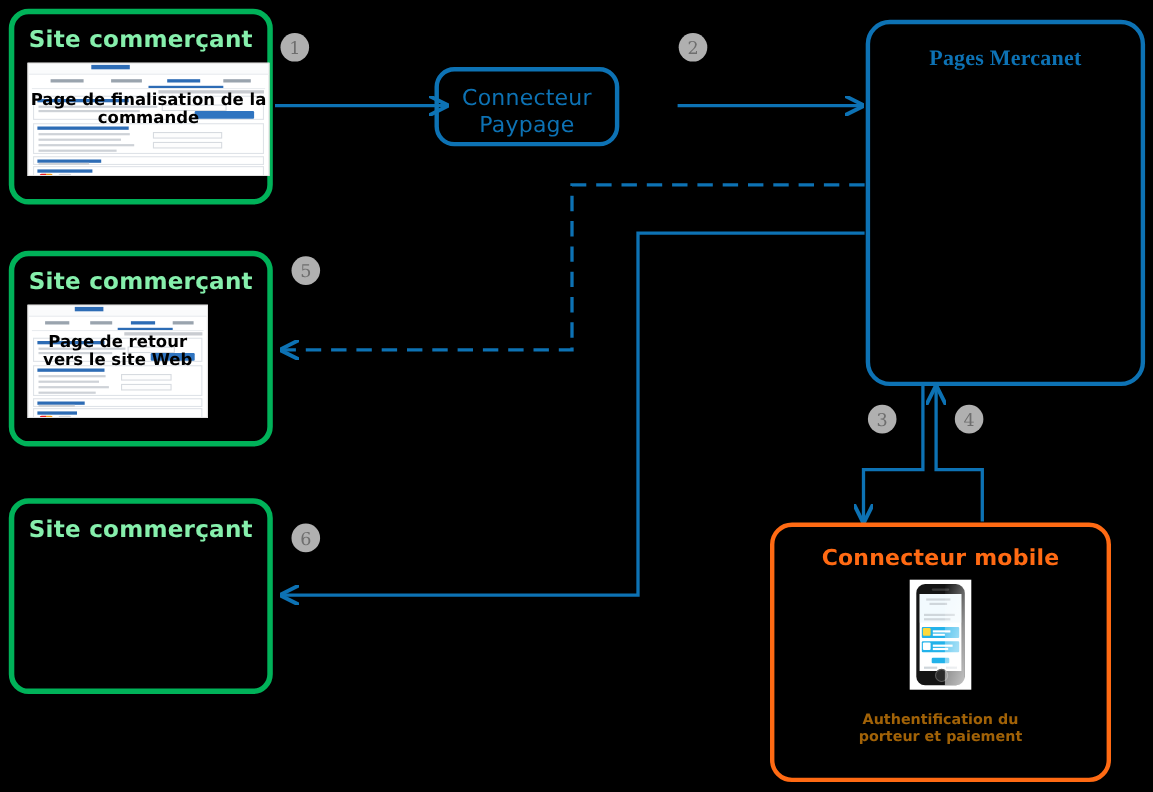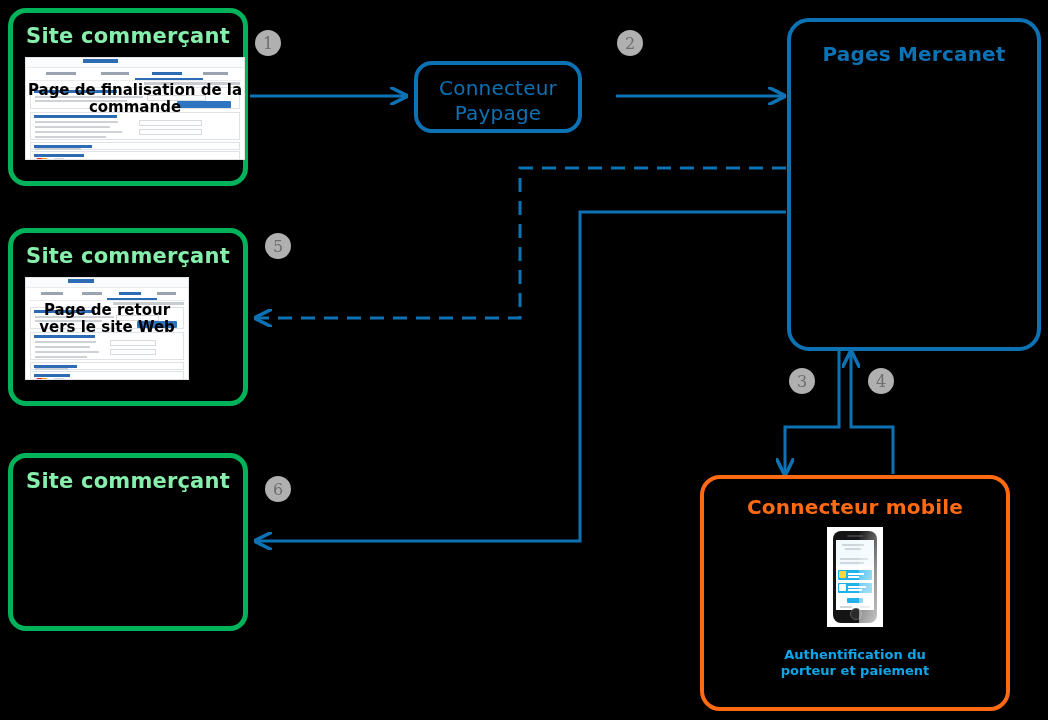--- a/index.html
+++ b/index.html
@@ -163,21 +163,21 @@
     font-family: "DejaVu Serif", serif;
     display: flex; align-items: center; justify-content: center;
     box-sizing: border-box;
   }
 
   
   #links { position:absolute; left:0; top:0; width:1048px; height:720px; }
 
   .orange-sub {
     position:absolute; left:0; right:0; text-align:center;
-    color:#0ea5e9; font-weight:bold; font-size:13px; line-height:16px;
+    color:#a16207; font-weight:bold; font-size:13px; line-height:16px;
   }
 </style>
 </head>
 <body>
 
 <div id="canvas">
 
   <svg id="links" viewBox="0 0 1048 720" xmlns="http://www.w3.org/2000/svg">
     <defs>
       <marker id="arrow-blue" viewBox="0 0 10 10" refX="9" refY="5" markerWidth="6" markerHeight="6" orient="auto-start-reverse">
@@ -236,27 +236,27 @@
     </div>
     <div class="thumb-panel" style="top:93px; height:18px;">
       <div class="hdr" style="width:24%"></div>
       <div class="thumb-card-mc" style="top:6px;left:5px;"></div>
       <div class="thumb-card-visa" style="top:6px;left:22px;"></div>
       <div class="thumb-btn-grey" style="top:7px;right:4px;width:17%"></div>
     </div>
     <div class="thumb-caption" style="top:24px;">Page de finalisation de la commande</div>
   </div>
 
-  <div class="node node-blue" style="left:414px; top:61px; width:168px; height:72px;">
+  <div class="node node-blue" style="left:395px; top:61px; width:168px; height:72px;">
     <div class="node-title title-blue" style="top:11px;">Connecteur</div>
     <div class="node-title title-blue" style="top:36px;">Paypage</div>
   </div>
 
   <div class="node node-blue" style="left:787px; top:18px; width:254px; height:333px; border-radius:22px;">
-    <div class="node-title title-blue" style="top:20px; font-weight:bold;">Pages Mercanet</div>
+    <div class="node-title title-blue" style="top:20px; font-weight:bold;font-family:Liberation Serif, serif;">Pages Mercanet</div>
   </div>
 
   <div class="node node-green" style="left:8px; top:228px; width:240px; height:178px;">
     <div class="node-title title-green" style="top:11px;">Site commerçant</div>
   </div>
 
   <div class="thumb" style="left:25px; top:277px; width:164px; height:103px;">
     <div class="thumb-topbar">
       <div class="thumb-logo"></div>
     </div>

